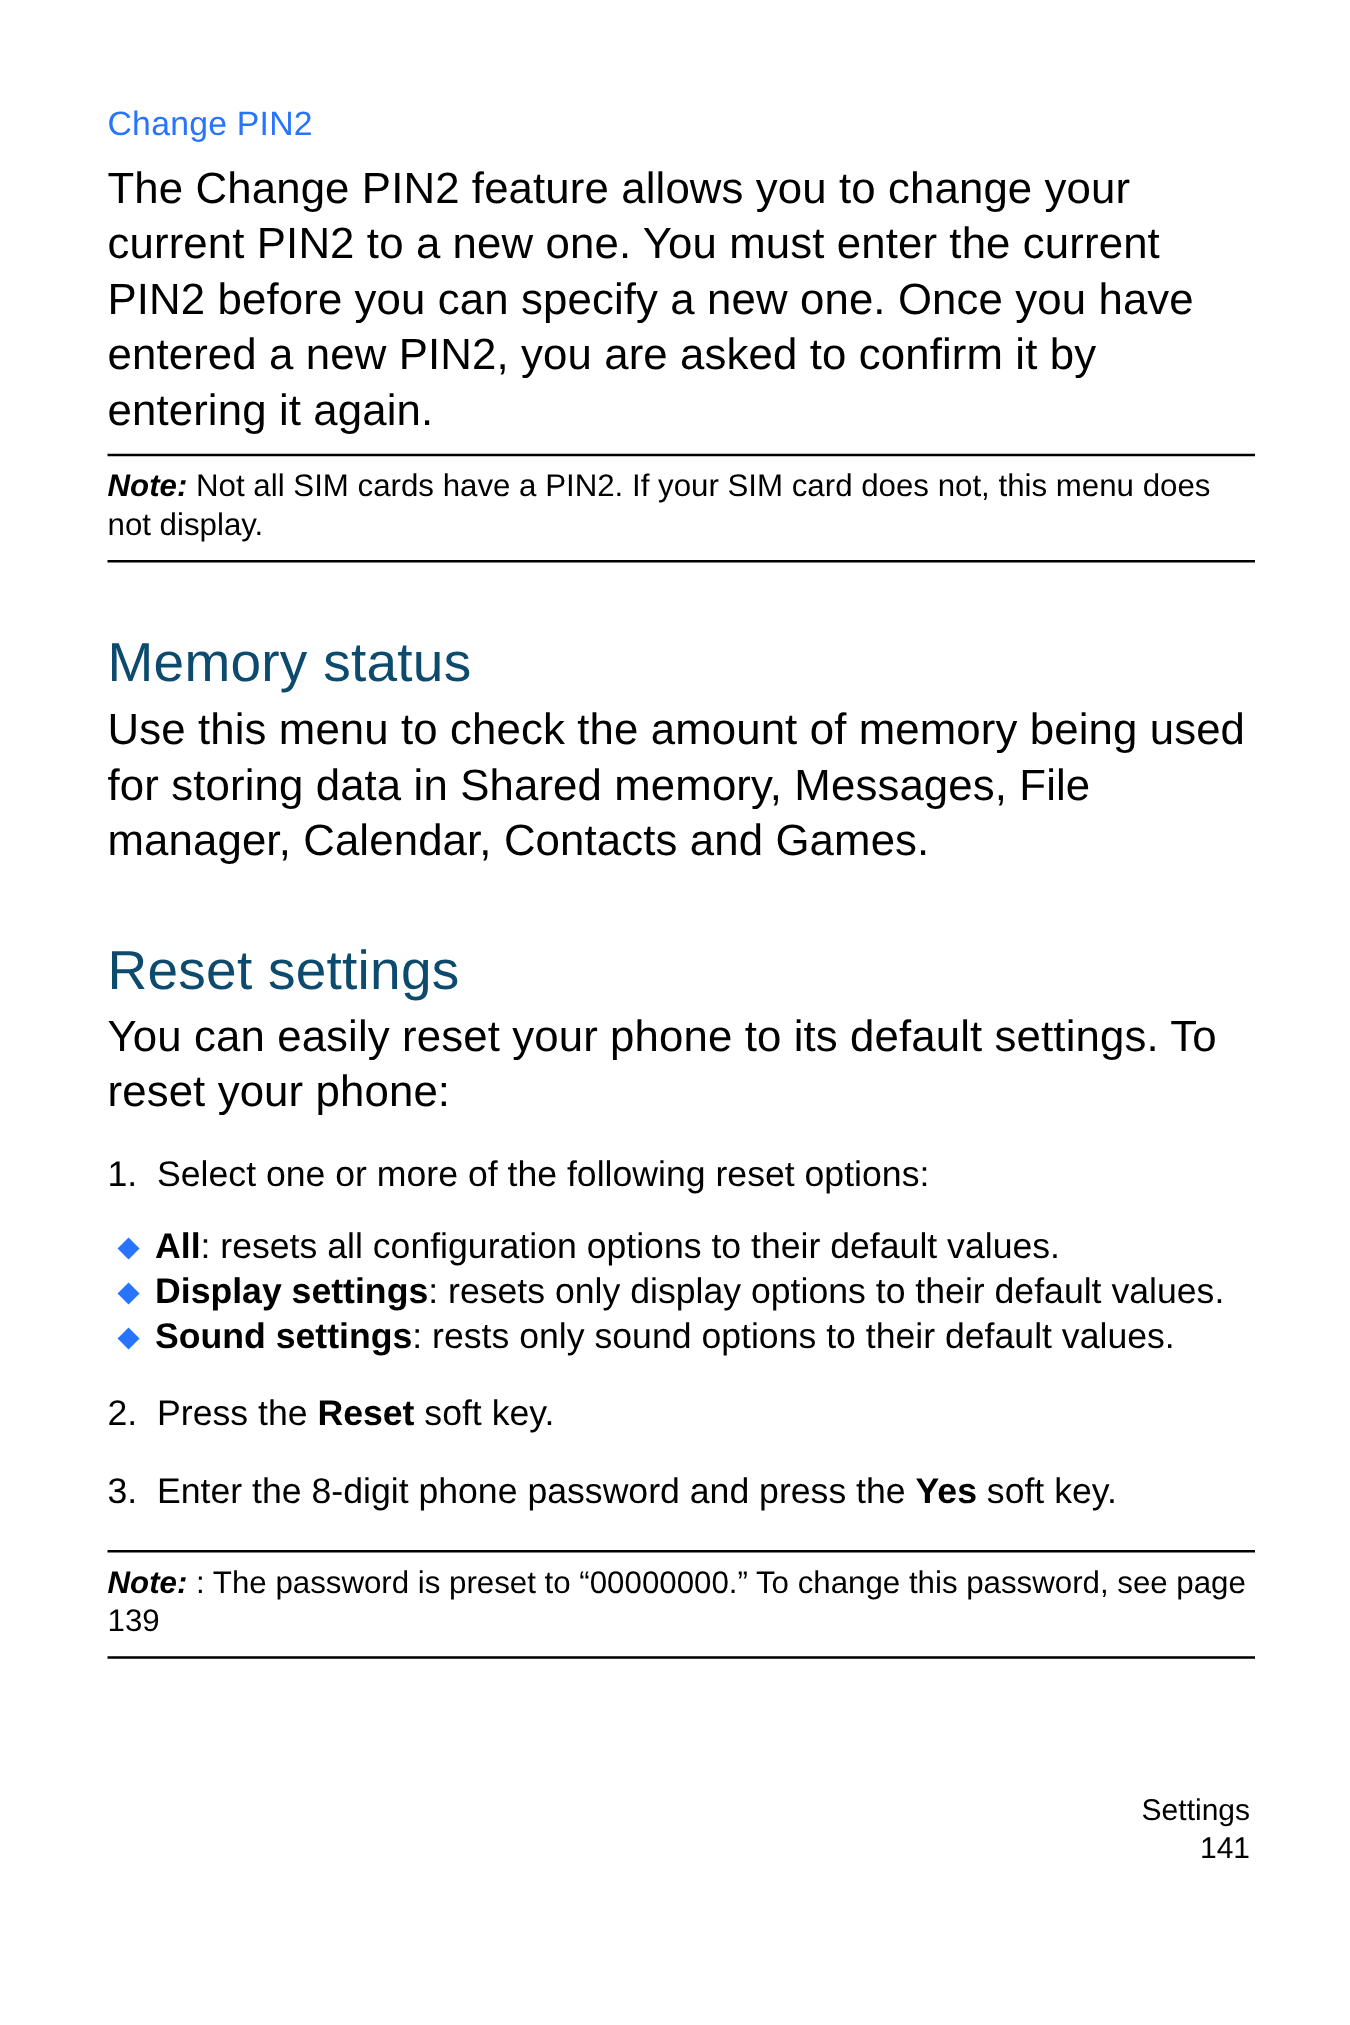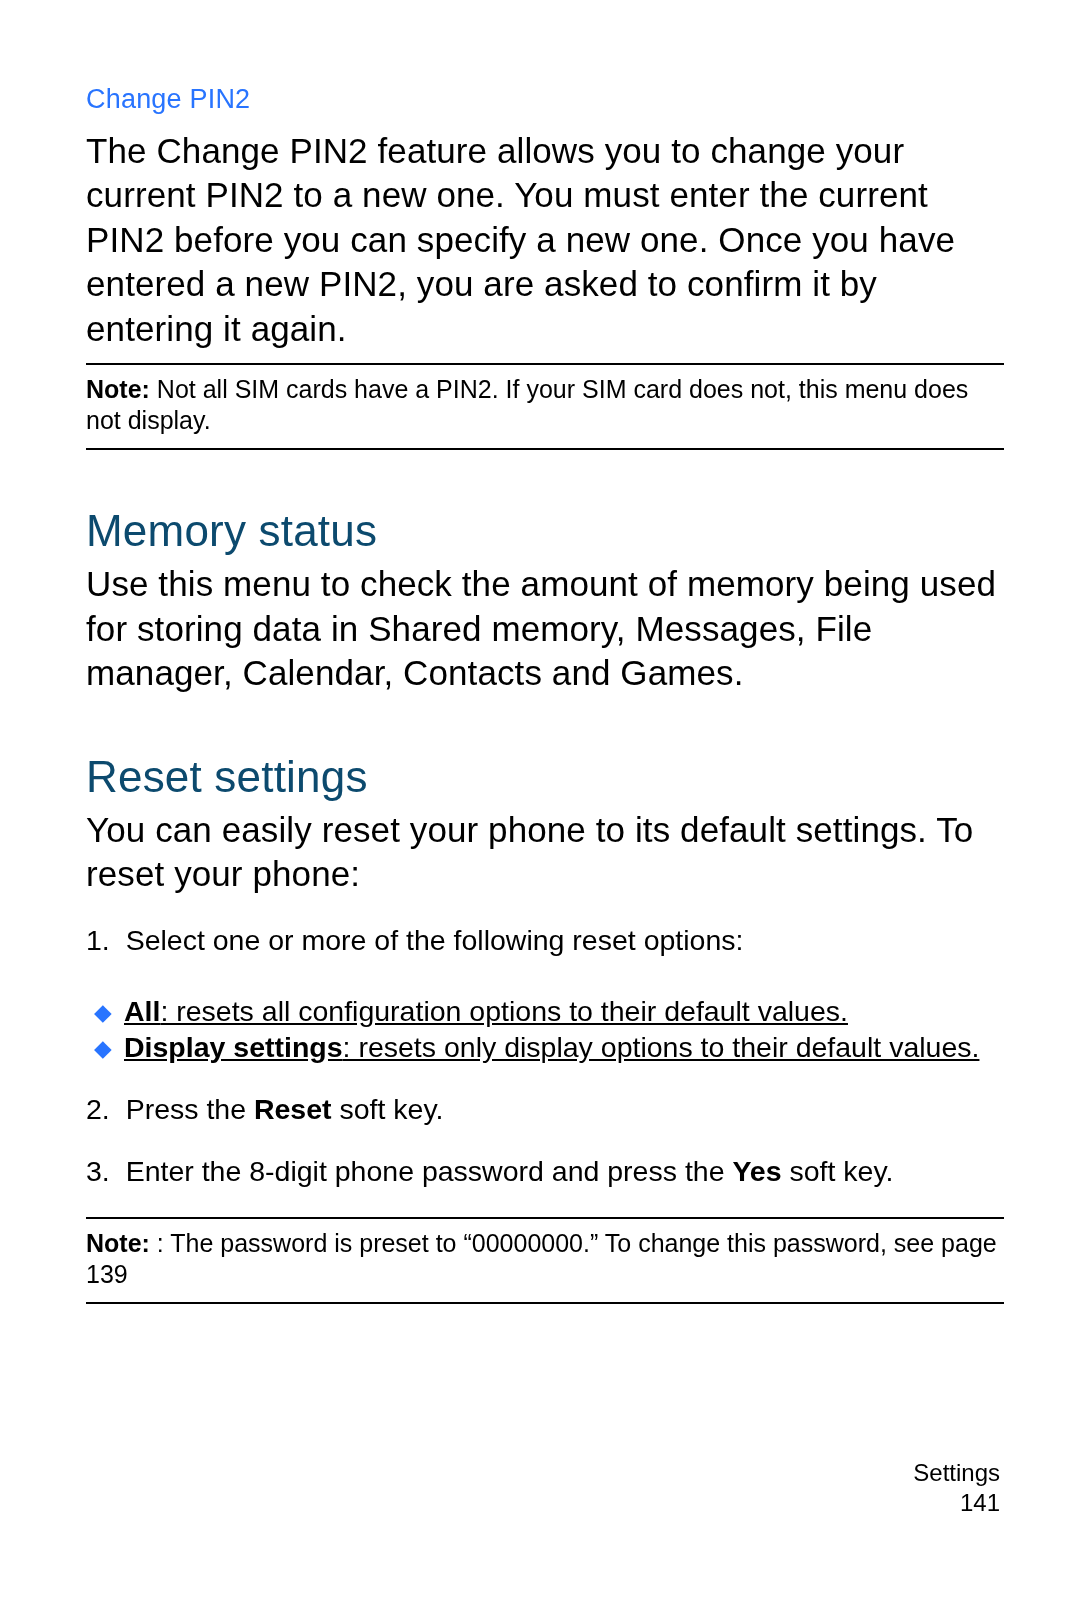--- a/index.html
+++ b/index.html
@@ -33,32 +33,31 @@
     }
     .rule {
       border: none;
       border-top: 2.5px solid #000;
       margin: 12px 0 9px 0;
     }
     .note {
       font-size: 25px;
       line-height: 1.24;
     }
-    .note .label { font-weight: 700; }
+    .note .label { font-weight: 700; font-style: italic; }
     .ol-item {
       font-size: 28.5px;
       line-height: 1.27;
       padding-left: 38px;
       text-indent: -38px;
       margin-top: 26px;
     }
     .ol-item:first-child { margin-top: 24px; }
     .bullets {
-      margin-top: 34px;
-      text-decoration: underline;
+      margin-top: 20px;
     }
     .bullet {
       font-size: 28.5px;
       line-height: 1.27;
       padding-left: 40px;
       text-indent: -30px;
       margin-left: -2px;
     }
     .diamond {
       color: #2874ff;
@@ -66,21 +65,21 @@
       display: inline-block;
       width: 30px;
       text-indent: 0;
       position: relative;
       top: -1px;
     }
     .bold { font-weight: 700; }
     .footer {
       position: absolute;
       right: 80px;
-      bottom: 102px;
+      bottom: 126px;
       text-align: right;
       font-size: 24px;
       line-height: 1.25;
     }
   </style>
 </head>
 <body>
 
 <h3 class="h3">Change PIN2</h3>
 <p class="body-text">The Change PIN2 feature allows you to change your current PIN2 to a new one. You must enter the current PIN2 before you can specify a new one. Once you have entered a new PIN2, you are asked to confirm it by entering it again.</p>
@@ -100,20 +99,23 @@
   <span>1.</span>&nbsp;&nbsp;<span>Select one or more of the following reset options:</span>
 </p>
 
 <div class="bullets">
   <p class="bullet">
     <span class="diamond">◆</span><span class="bold">All</span><span>: resets all configuration options to their default values.</span>
   </p>
   <p class="bullet">
     <span class="diamond">◆</span><span class="bold">Display settings</span><span>: resets only display options to their default values.</span>
   </p>
+  <p class="bullet">
+    <span class="diamond">◆</span><span class="bold">Sound settings</span><span>: rests only sound options to their default values.</span>
+  </p>
 </div>
 
 <p class="ol-item">
   <span>2.</span>&nbsp;&nbsp;<span>Press the </span><span class="bold">Reset</span><span> soft key.</span>
 </p>
 
 <p class="ol-item">
   <span>3.</span>&nbsp;&nbsp;<span>Enter the 8-digit phone password and press the </span><span class="bold">Yes</span><span> soft key.</span>
 </p>
 

